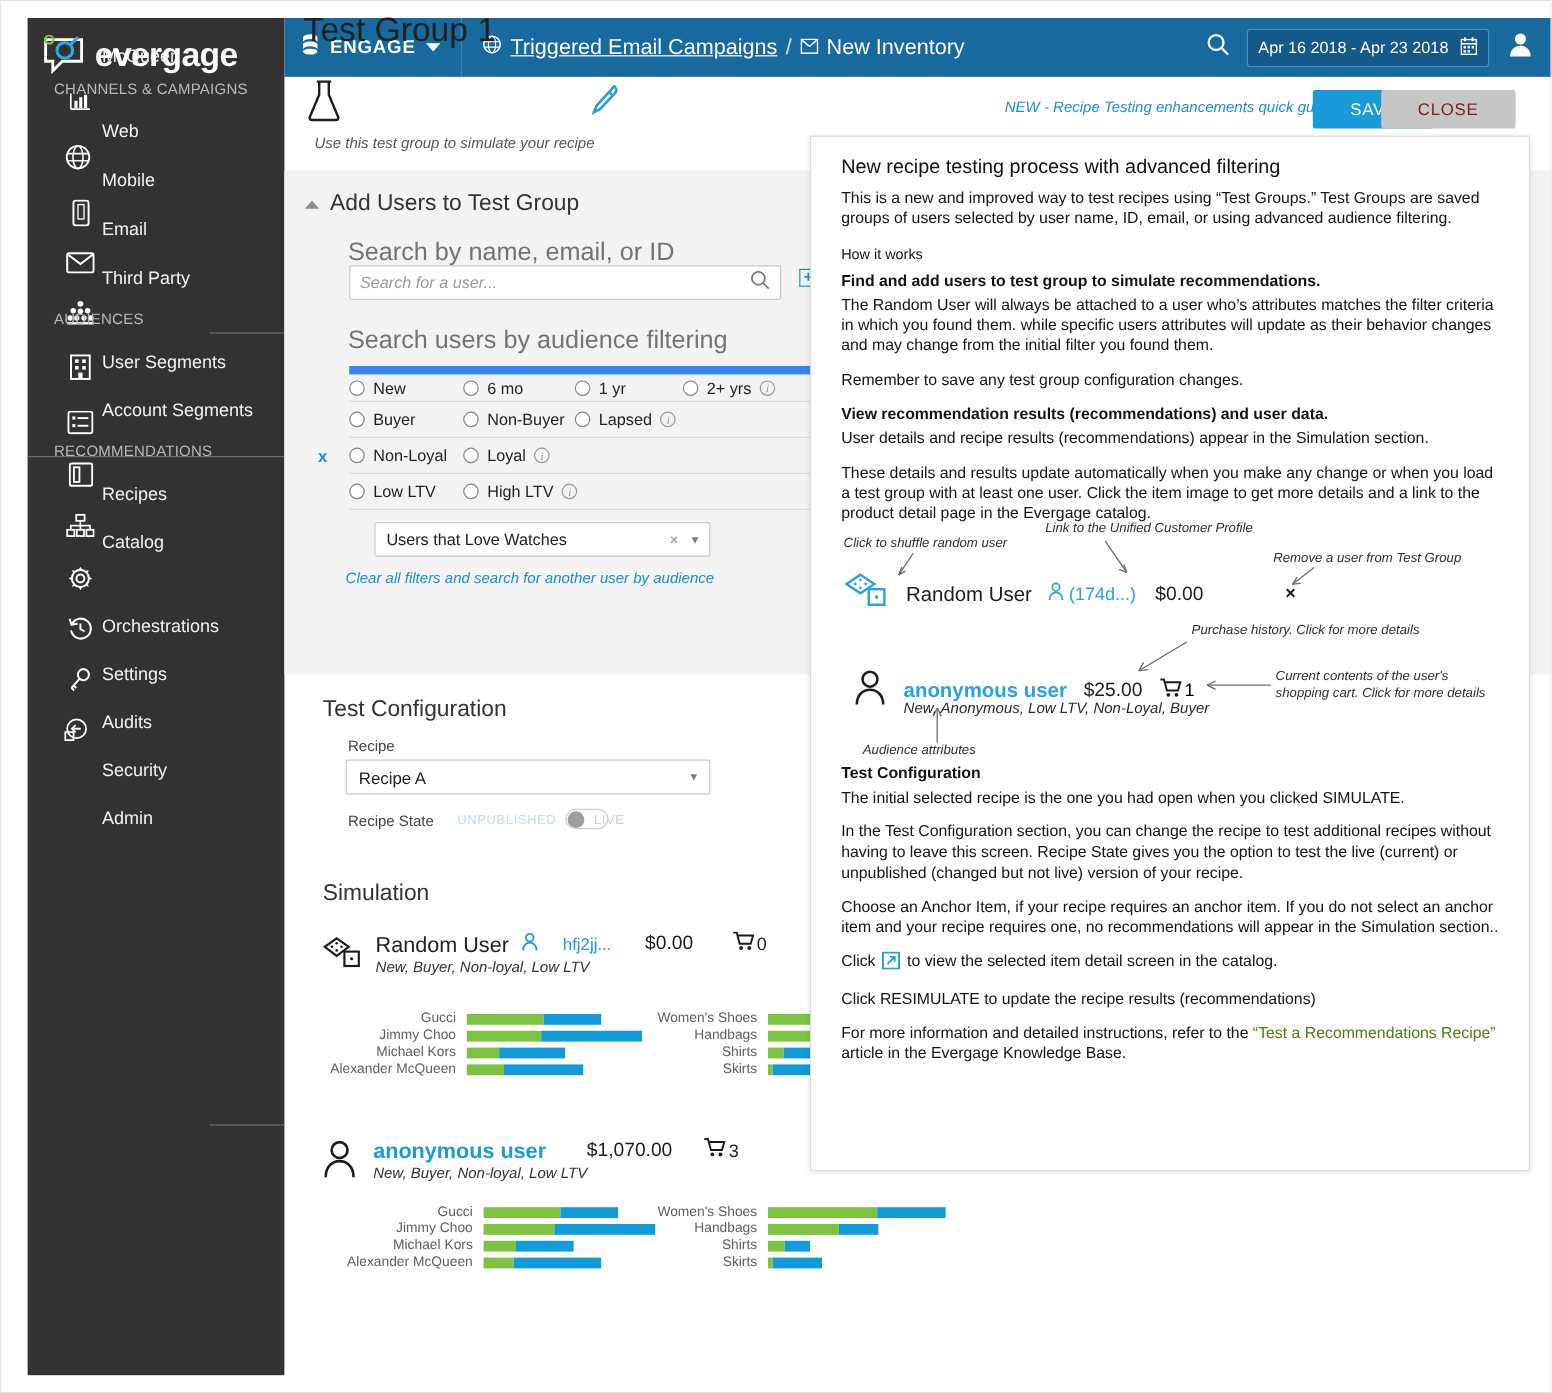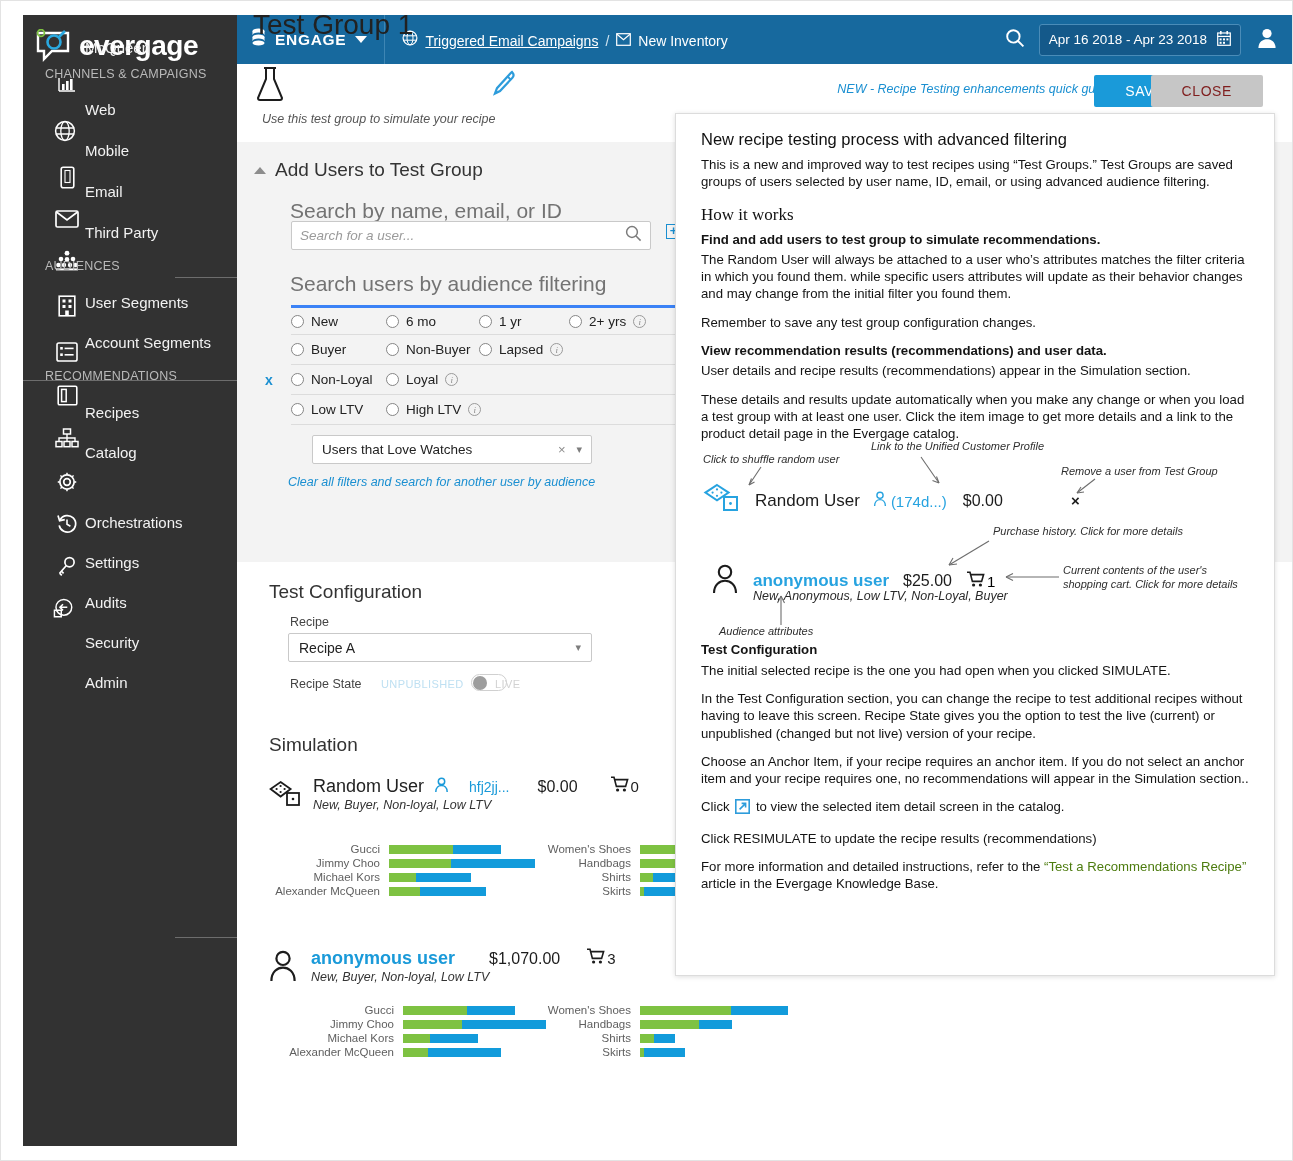--- a/index.html
+++ b/index.html
@@ -40,21 +40,21 @@
   .topbar {
     position:absolute; left:237px; top:15px; width:1056px; height:49px;
     background:#17699e; display:flex; align-items:center;
   }
   .engage {
     display:flex; align-items:center; gap:9px; padding:0 17px 0 14px;
     height:49px; color:#fff; font-size:15.5px; font-weight:bold;
     letter-spacing:.7px; border-right:1px solid #3e86b4;
   }
   .caret-dn { width:0;height:0;border-left:6px solid transparent;border-right:6px solid transparent;border-top:7px solid #fff; }
-  .breadcrumb { display:flex; align-items:flex-end; gap:7px; padding-left:17px; color:#fff; font-size:14px; }
+  .breadcrumb { display:flex; align-items:center; gap:7px; padding-left:17px; color:#fff; font-size:18px; }
   .bc-link { color:#fff; text-decoration:underline; }
   .bc-sep { color:#cfe3f0; }
   .topbar-right { margin-left:auto; display:flex; align-items:center; gap:14px; padding-right:14px; }
   .daterange {
     background:#14598a; border:1px solid #4a8cb8; border-radius:3px;
     color:#fff; font-size:13.5px; padding:6px 9px; display:flex; align-items:center; gap:10px;
   }
   .page-title { position:absolute; left:253px; top:9px; font-size:28px; color:#212121; }
   .flask-ico { position:absolute; left:255px; top:66px; }
   .pencil-ico { position:absolute; left:490px; top:70px; }
@@ -83,21 +83,21 @@
   }
   .searchbox input::placeholder { color:#9a9a9a; font-style:italic; }
   .plusbox {
     position:absolute; left:666px; top:224px; width:15px; height:15px;
     border:1.6px solid #1a8fd1; color:#1a8fd1; font-size:13px; line-height:12px;
     text-align:center; font-weight:bold;
   }
 
   .filtertable { position:absolute; left:291px; top:305px; width:390px; }
   .filterrow { position:relative; height:30px; border-bottom:1px solid #dcdcdc; display:flex; align-items:center; }
-  .filterrow:first-child { border-top:3px solid #3b82f6; }
+  .filterrow:first-child { border-top:7px solid #3b82f6; }
   .fr-x { position:absolute; left:-26px; color:#1a8fd1; font-size:14px; font-weight:bold; }
   .radio-item { display:flex; align-items:center; gap:7px; font-size:13.5px; color:#222; }
   .radio {
     width:13px; height:13px; border:1px solid #868686; border-radius:50%;
     background:#fff; flex:none;
   }
   .info-i {
     width:13px; height:13px; border:1px solid #9a9a9a; border-radius:50%;
     color:#8d8d8d; font-size:9px; font-style:italic; text-align:center;
     line-height:12px; flex:none; font-family:"Liberation Serif",serif;
@@ -144,21 +144,21 @@
   .seg-blue { position:absolute; top:0; height:9px; background:#129bdb; }
 
   
   .overlay {
     position:absolute; left:675px; top:113px; width:600px; height:863px;
     background:#fff; border:1px solid #dcdcdc;
     box-shadow:0 1px 5px rgba(0,0,0,.13);
     padding:16px 24px 0 25px;
   }
   .ov-h1 { font-size:16.5px; color:#111; margin-bottom:7px; }
-  .ov-h2 { font-size:17px; color:#111; margin:14px 0 6px;font-family:Liberation Serif, serif; }
+  .ov-h2 { font-size:12px; color:#111; margin:14px 0 6px; }
   .ov-p { font-size:13.2px; color:#141414; line-height:1.31; margin-bottom:11px; }
   .ov-b { font-weight:bold; }
   .ov-i { font-style:italic; }
   .ov-link { color:#4d7c0f; }
   .ov-tight { margin-bottom:3px; }
   .inline-plus {
     display:inline-block; width:13px; height:13px; border:1.5px solid #1a8fd1;
     color:#1a8fd1; font-size:11px; line-height:10px; text-align:center;
     font-weight:bold; vertical-align:-1px; margin:0 3px;
   }

